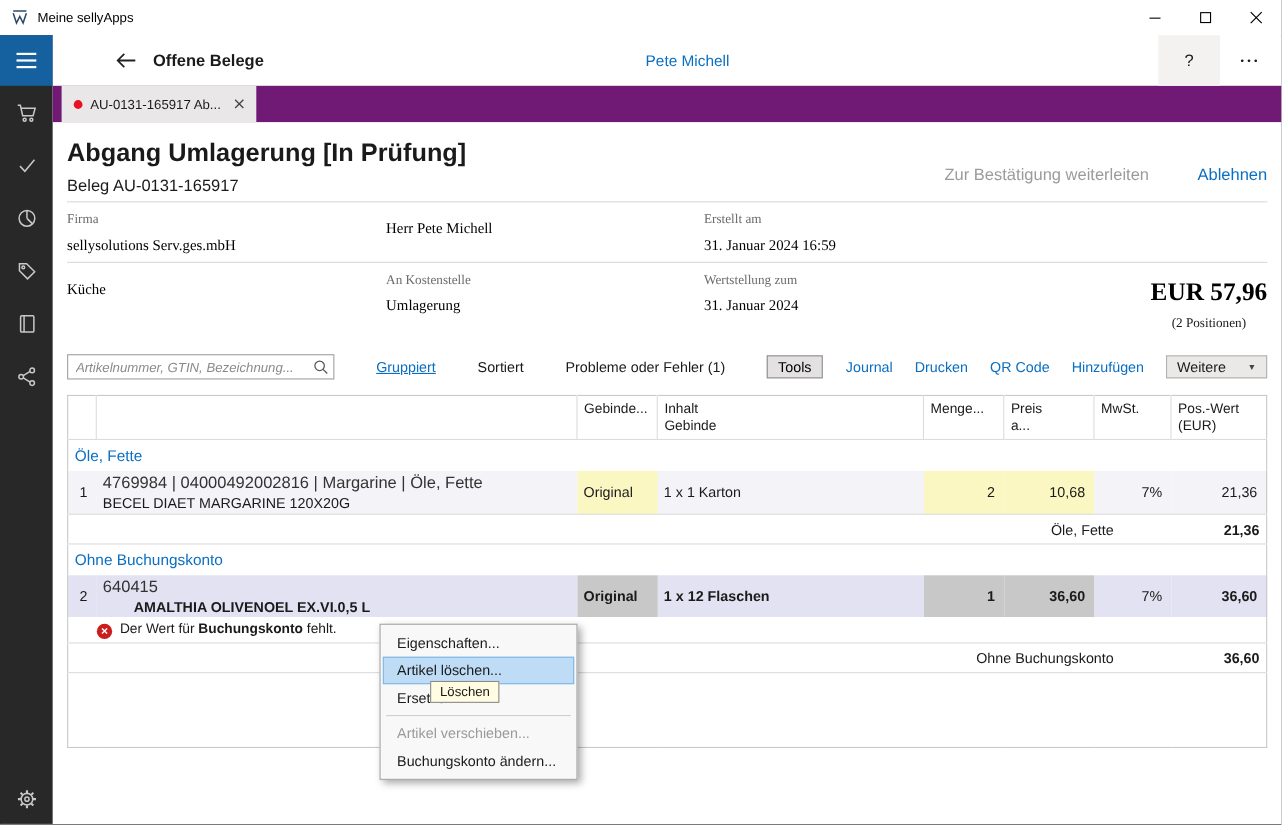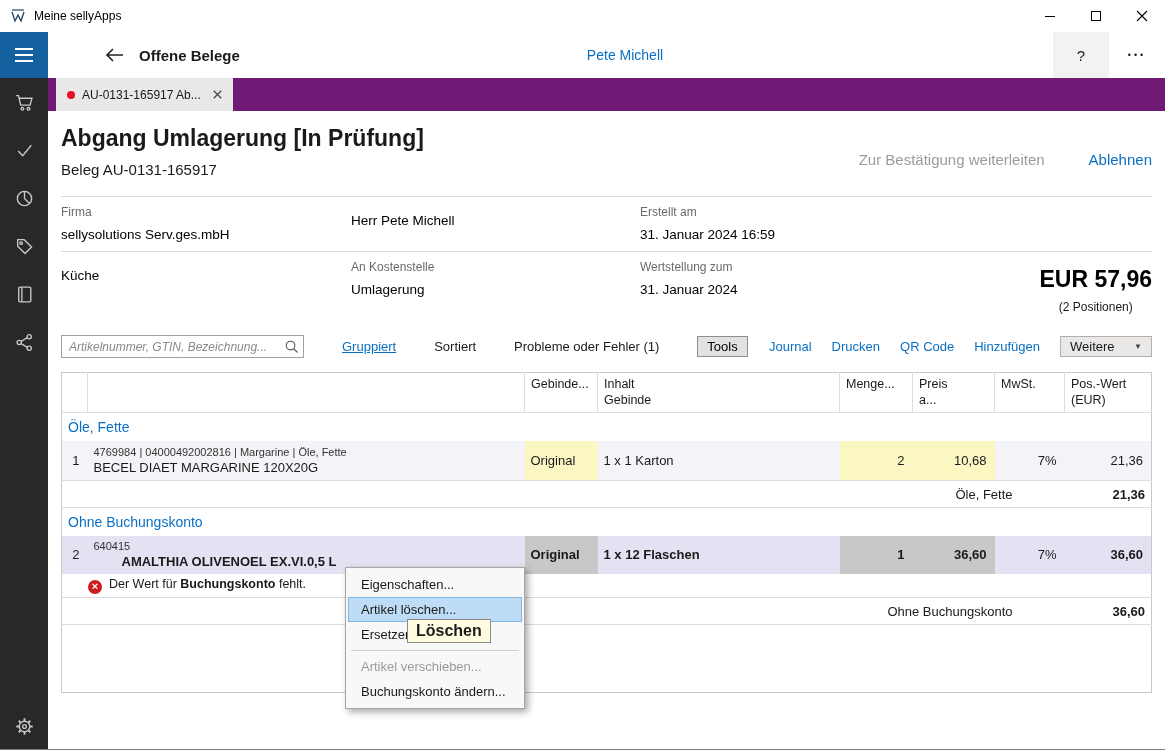--- a/index.html
+++ b/index.html
@@ -54,21 +54,21 @@
   .content { flex: 1; position: relative; padding: 14px 13px 0; }
 
   .doc-head { position: relative; }
   .doc-title { font-size: 23px; font-weight: 700; }
   .doc-sub { font-size: 15px; margin-top: 9px; }
   .doc-actions { position: absolute; right: 0; top: 26px; display: flex; gap: 44px; font-size: 15px; }
   .action-forward { color: #9b9b9b; cursor: pointer; }
   .action-reject { color: #0a6fc2; cursor: pointer; }
 
   
-  .info { position: relative; margin-top: 18px; }
+  .info { position: relative; margin-top: 5px; font-family: Liberation Serif, serif; }
   .info-row { display: flex; border-top: 1px solid #d9d9d9; padding-top: 8px; height: 55px; }
   .info-row.second { height: 83px; }
   .info-cell { width: 290px; }
   .info-cell:nth-child(2) { width: 289px; }
   .info-label { font-size: 12px; color: #6b6b6b; }
   .info-value { font-size: 13.5px; margin-top: 8px; color: #000; }
   .info-total { position: absolute; right: 0; top: 70px; text-align: center; }
   .total-amount { font-size: 23px; font-weight: 700; color: #000; }
   .total-sub { font-size: 12px; margin-top: 7px; }
 
@@ -90,40 +90,40 @@
   .items-table { margin-top: 13px; width: 1090px; border-collapse: collapse; table-layout: fixed; border: 1px solid #c9c9c9; }
   .items-table th { border-right: 1px solid #dcdcdc; border-bottom: 1px solid #dcdcdc; padding: 4px 6px; font-weight: 400; font-size: 12.5px; text-align: left; vertical-align: top; height: 38px; line-height: 1.25; }
   .items-table th:last-child { border-right: none; }
   .items-table td { padding: 2px 6px; font-size: 13px; vertical-align: middle; }
   tr.group-header td { color: #0a6fc2; font-size: 14px; height: 28px; padding-left: 6px; }
   tr.item-row td { border-bottom: 1px solid #dcdcdc; height: 40px; }
   tr.item-row.no-bottom td { border-bottom: none; height: 38px; }
   tr.item-row.tint td { background: #f4f4f8; }
   tr.item-row.selected td { background: #e2e2f2; }
   td.num { text-align: right; padding-right: 8px; }
-  td.desc .meta { font-size: 11px; color: #333; }
+  td.desc .meta { font-size: 15px; color: #333; }
   td.desc .name { font-size: 13px; margin-top: 2px; }
   td.desc .name.bold, .bold { font-weight: 700; margin-left: 28px; }
   tr.item-row td.cell-yellow { background: #fbf7c2; }
   tr.item-row td.cell-gray { background: #c8c8c8; }
   td.num-cell { text-align: right; padding-right: 8px; }
   tr.error-row td { height: 24px; border-bottom: 1px solid #dcdcdc; padding-left: 26px; background: #fff; font-size: 12.5px; }
   .error-icon { display: inline-flex; width: 14px; height: 14px; border-radius: 50%; background: #cc1d1d; color: #fff; font-size: 11px; line-height: 1; align-items: center; justify-content: center; margin-right: 7px; vertical-align: -2px; font-weight: 700; }
   tr.group-footer td { height: 27px; border-bottom: 1px solid #dcdcdc; }
   td.footer-label { text-align: right; padding-right: 52px; }
   td.footer-value { text-align: right; padding-right: 6px; font-weight: 700; }
   tr.filler td { height: 68px; }
 
   
   .context-menu { position: absolute; left: 297px; top: 456px; width: 180px; background: #f8f8f8; border: 1px solid #a6a6a6; box-shadow: 3px 3px 7px rgba(0,0,0,0.35); padding: 4px 2px; z-index: 10; }
   .menu-item { padding: 4px 12px; font-size: 13px; border: 1px solid transparent; cursor: pointer; white-space: nowrap; }
   .menu-item.highlighted { background: #bedcf5; border-color: #7fb8e6; }
   .menu-item.disabled { color: #9a9a9a; }
   .menu-sep { border-top: 1px solid #d0d0d0; margin: 3px 3px; }
-  .tooltip { position: absolute; left: 359px; top: 508px; background: #fffce1; border: 1px solid #8a8a8a; padding: 2px 8px; font-size: 16px; z-index: 20; white-space: nowrap; font-weight: bold; }
+  .tooltip { position: absolute; left: 343px; top: 508px; background: #fffce1; border: 1px solid #8a8a8a; padding: 2px 8px; font-size: 12px; z-index: 20; white-space: nowrap; }
 </style>
 </head>
 <body>
 
 <div class="titlebar">
   <svg class="app-icon" viewBox="0 0 16 16">
     <path d="M2 4l3 9 3-6 3 6 3-9" stroke="#2b4a68" stroke-width="1.4" fill="none"></path>
     <path d="M2 2h12" stroke="#2b4a68" stroke-width="1.2"></path>
   </svg>
   <span class="titlebar-title">Meine sellyApps</span>

